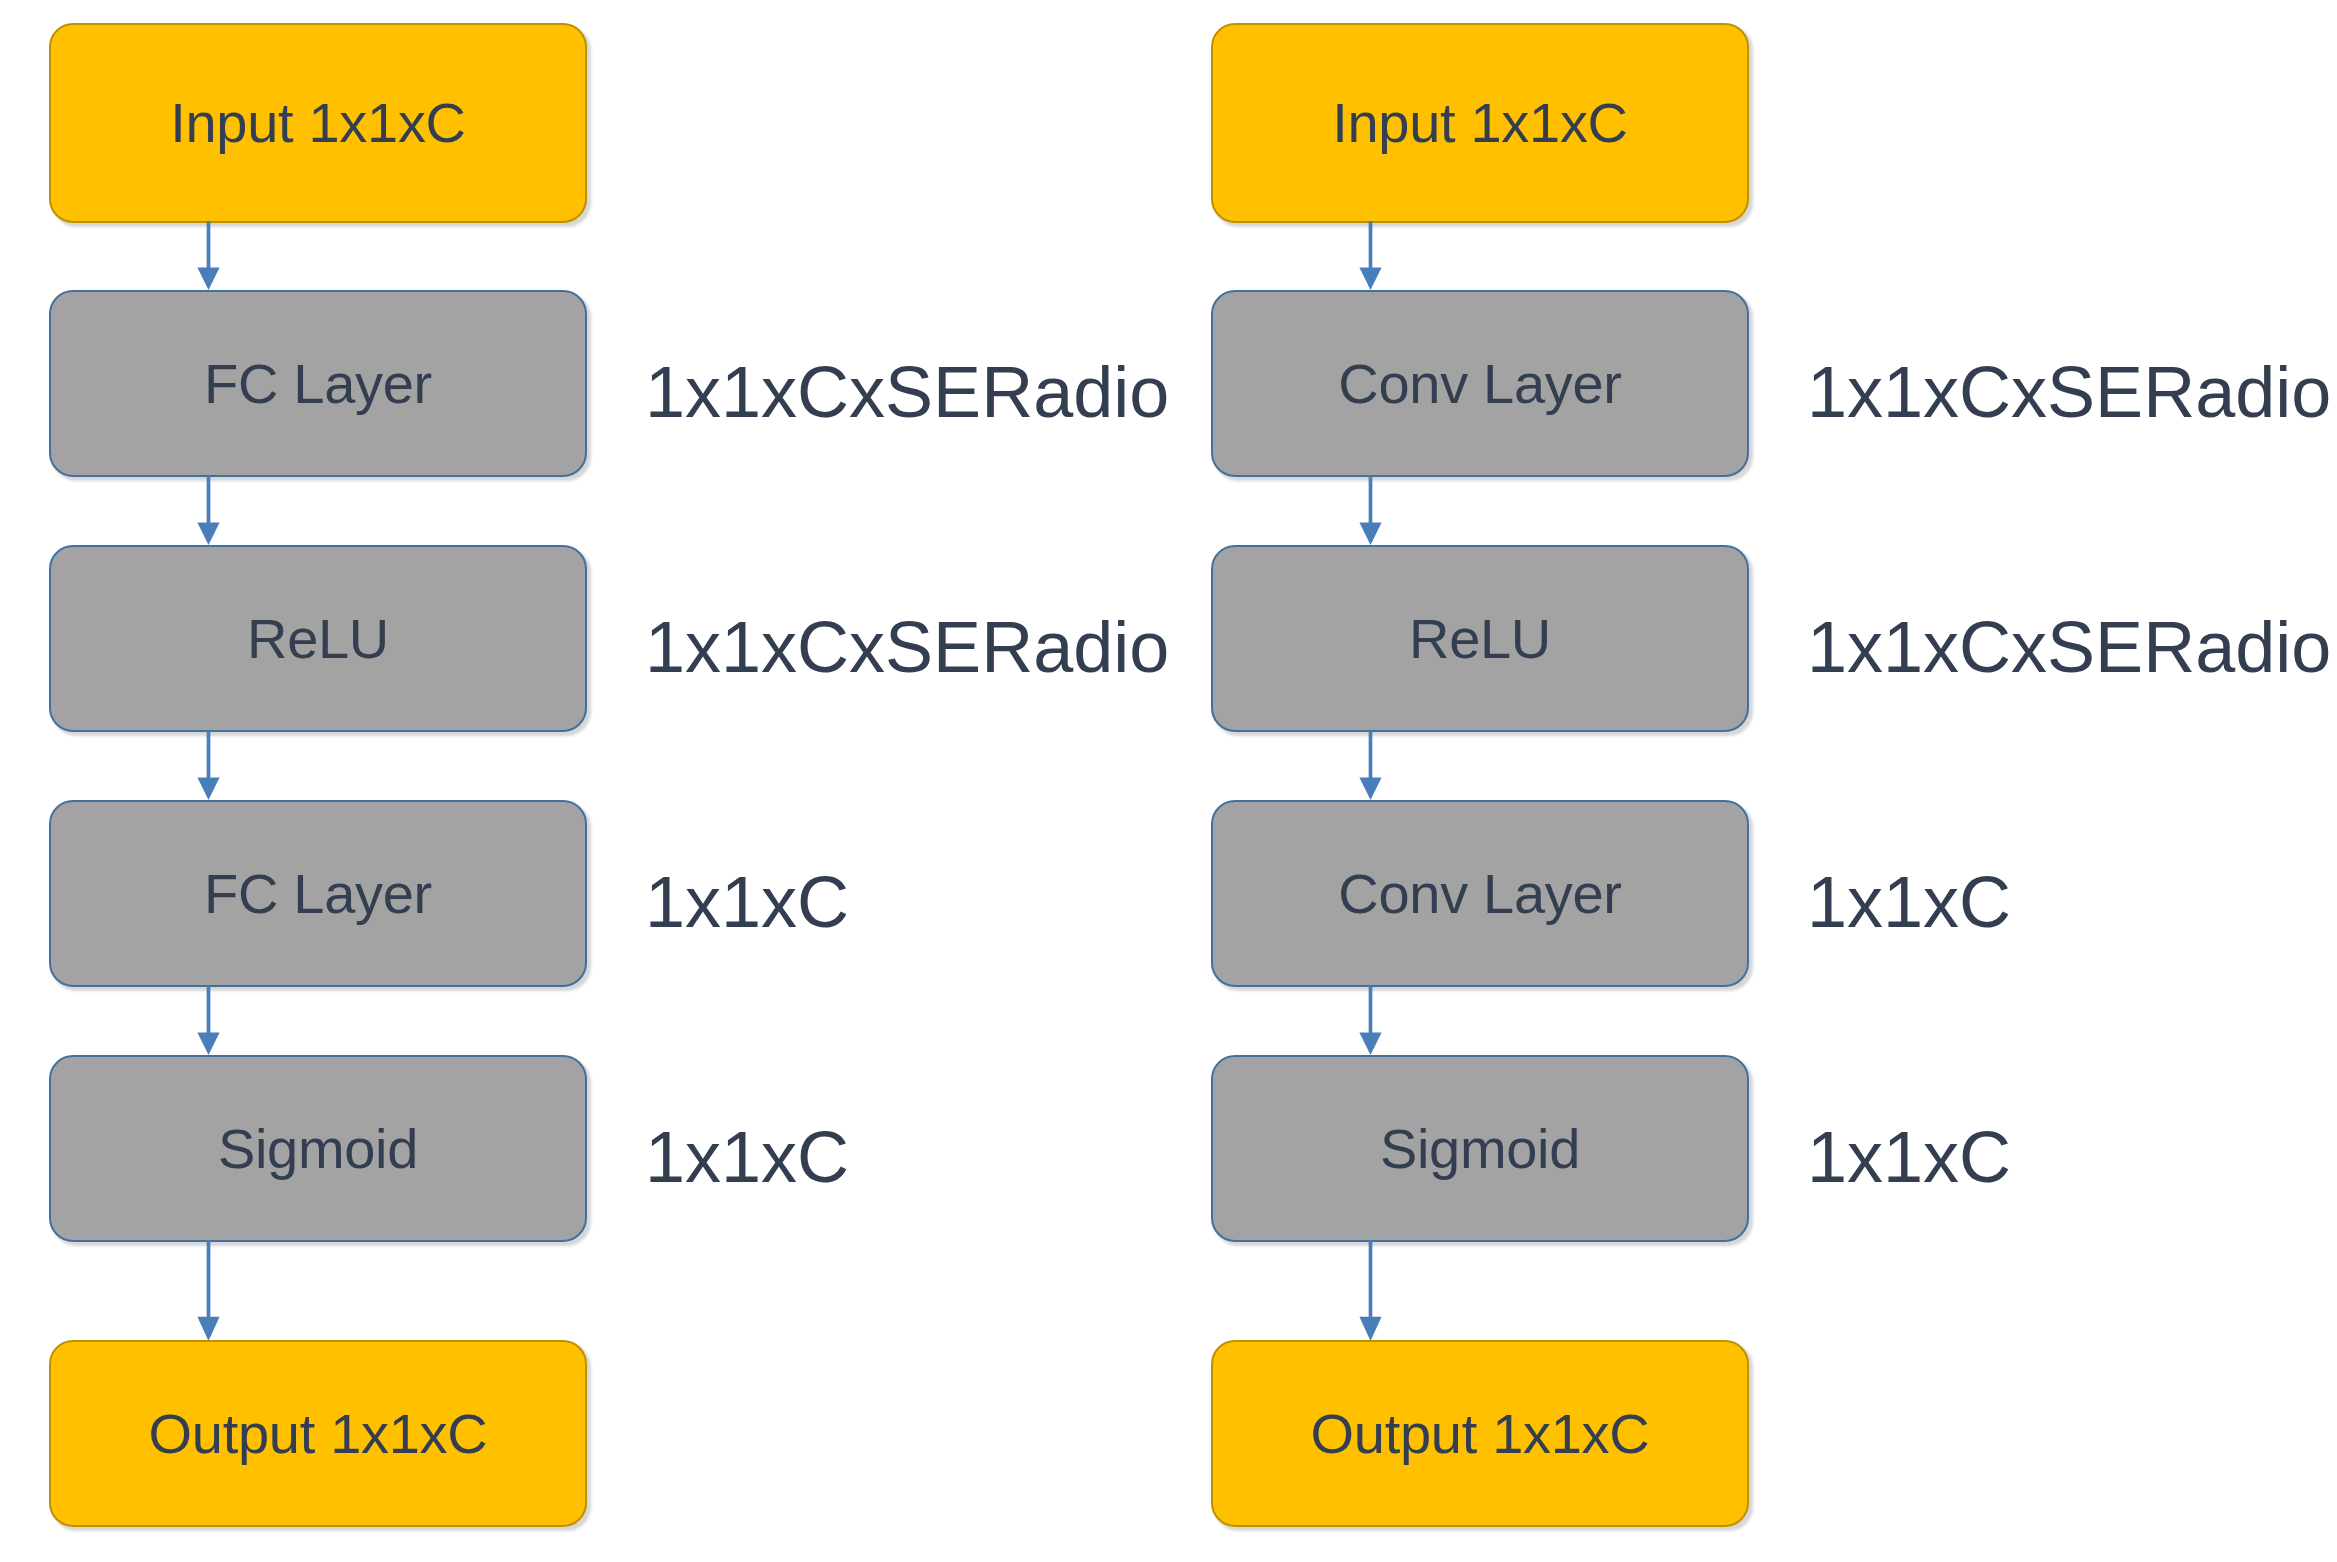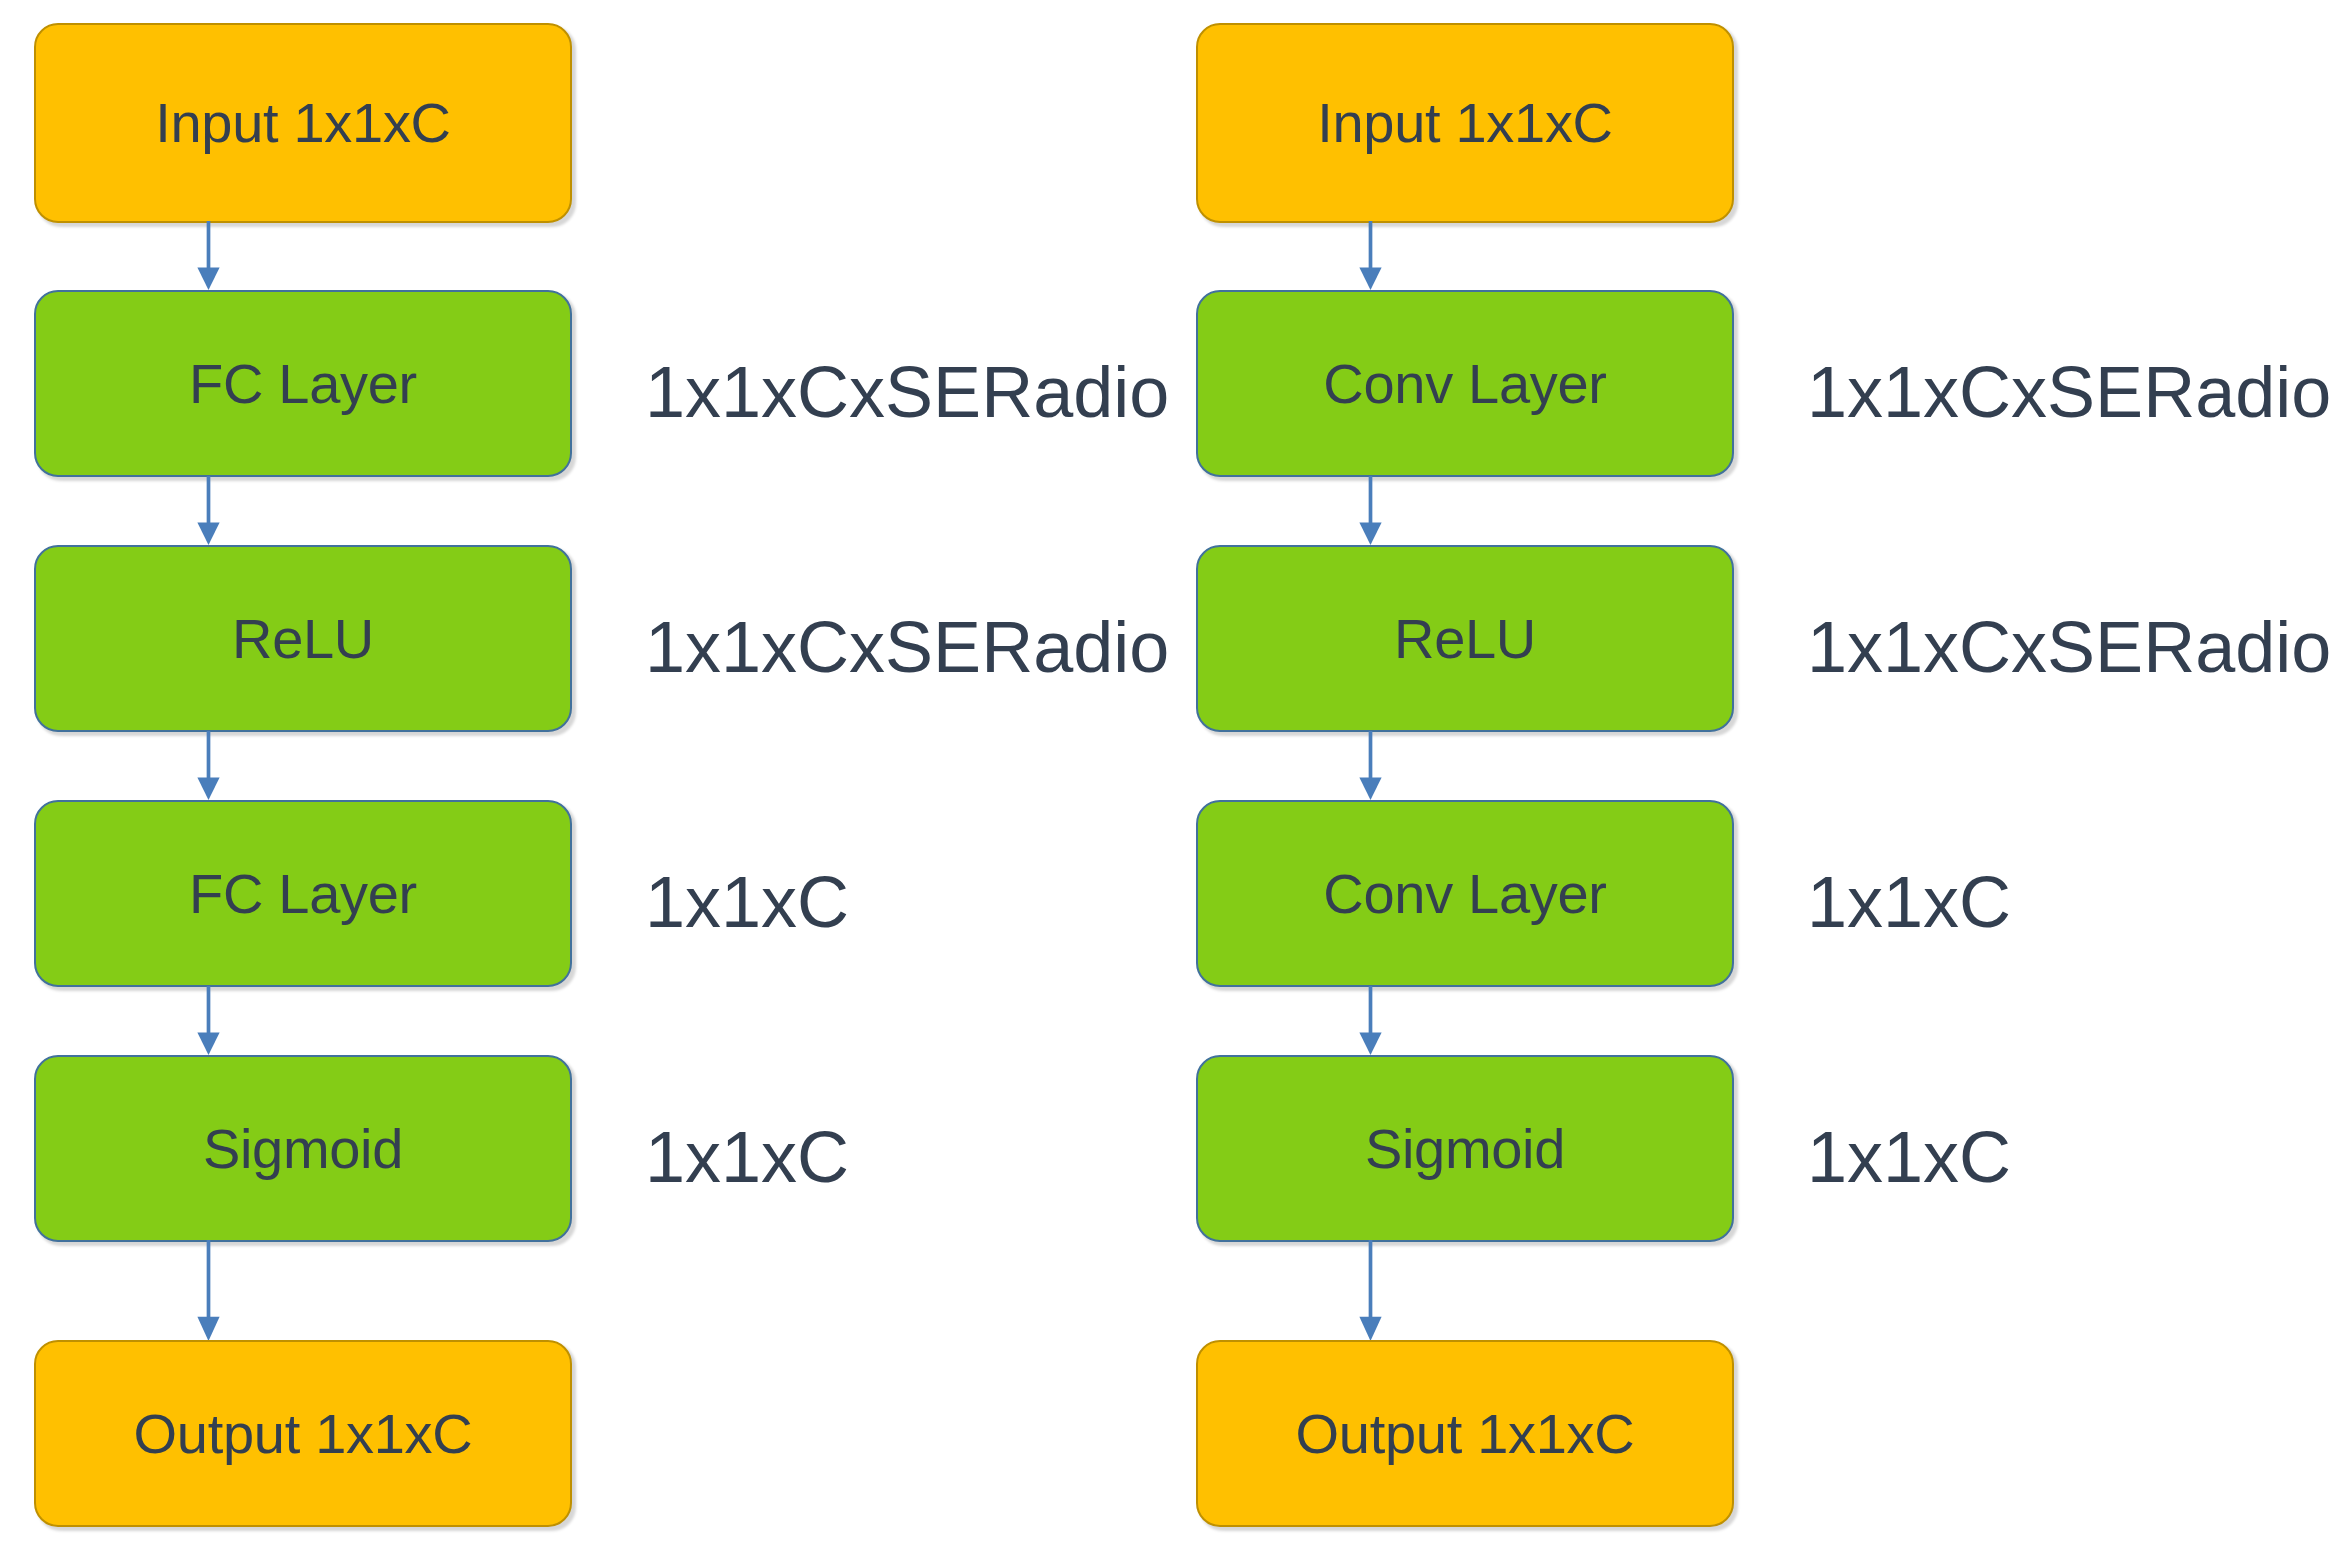--- a/index.html
+++ b/index.html
@@ -36,28 +36,29 @@
     box-sizing: border-box;
     border-radius: 24px;
     display: flex;
     align-items: center;
     justify-content: center;
     color: #333F50;
     font-size: 56px;
     line-height: 1;
     letter-spacing: -0.3px;
     white-space: nowrap;
+    margin-left: 15px;
   }
   .node-io {
     background: #FFC000;
     border: 2.8px solid #BF9000;
     box-shadow: 3.7px 3.7px 2.8px rgba(0,0,0,0.16);
   }
   .node-op {
-    background: #84cc16;
+    background: #a3a3a3;
     border: 2.8px solid #41719C;
     box-shadow: 3.7px 3.7px 2.8px rgba(0,0,0,0.16);
   }
 
   
   .arrow {
     position: absolute;
     width: 37px;
   }
   .arrow svg { display: block; width: 37px; height: 100%; overflow: visible; }

